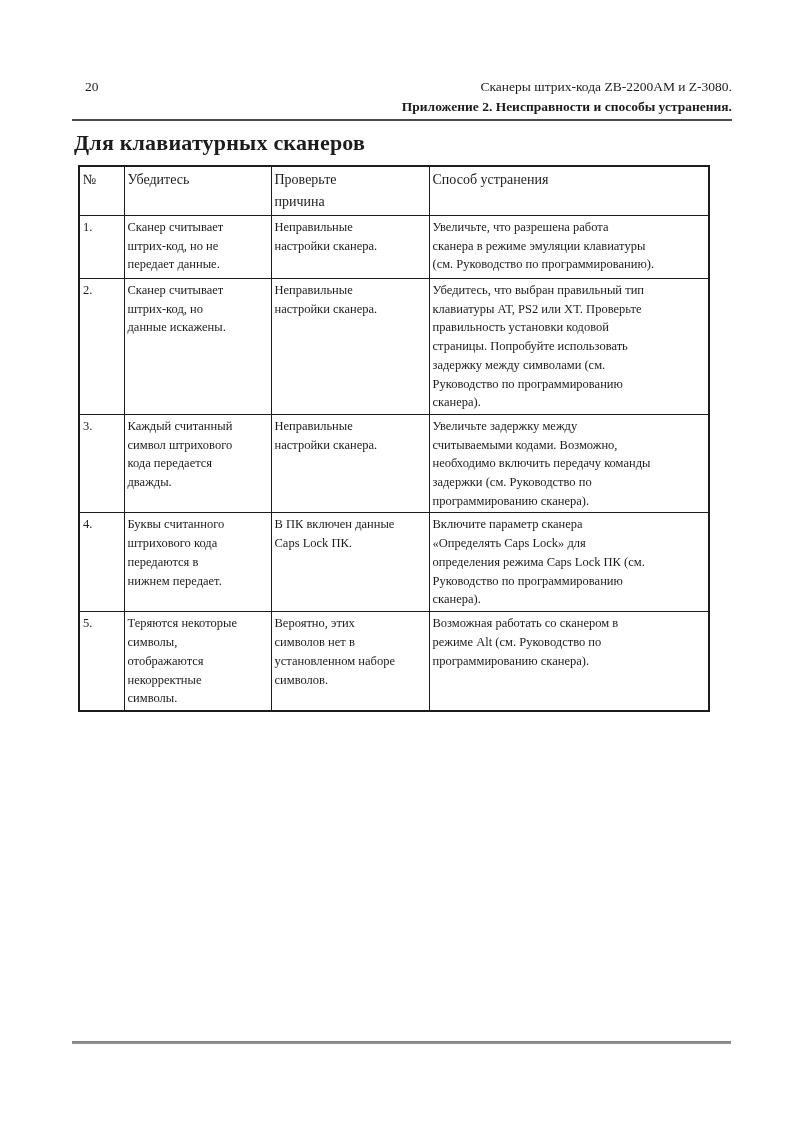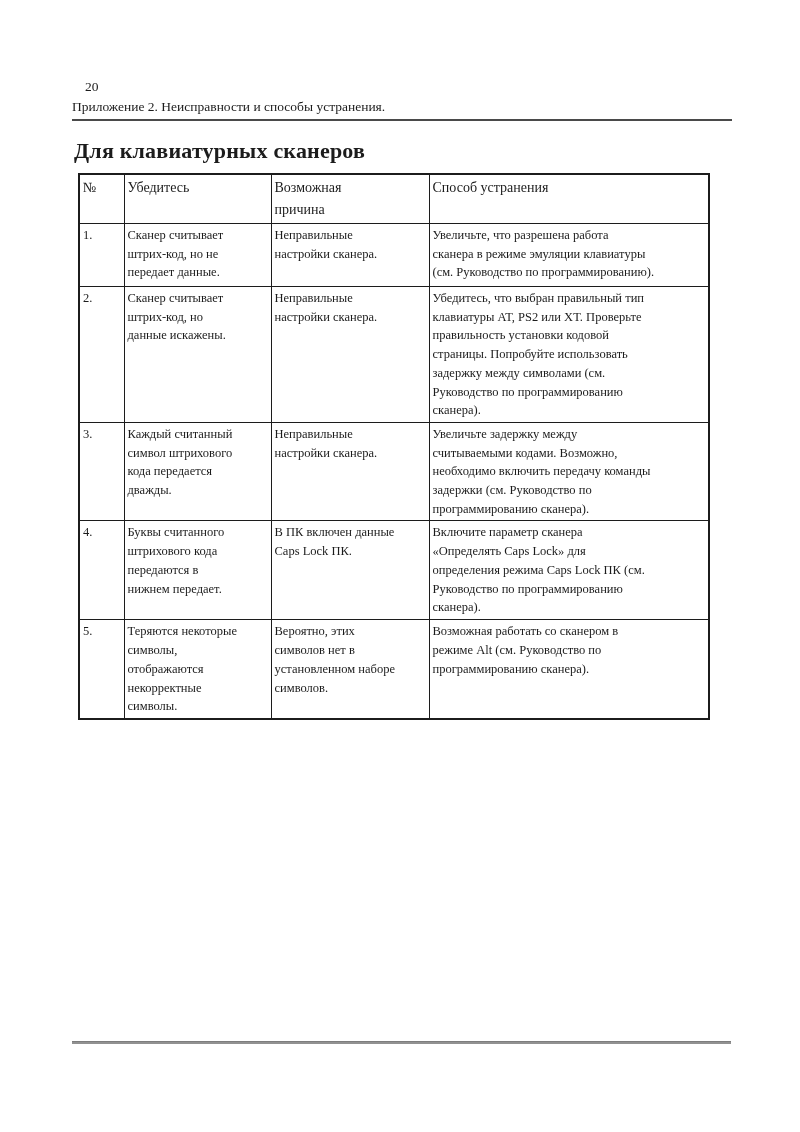--- a/index.html
+++ b/index.html
@@ -30,30 +30,30 @@
     line-height: 18px;
   }
   .running-head .pagenum {
     padding-left: 13px;
   }
   .head-block {
     border-bottom: 2px solid #4a4a4a;
     padding-bottom: 3px;
   }
   .appendix-line {
-    text-align: left;
-    font-weight: normal;
+    text-align: right;
+    font-weight: bold;
     font-size: 13.5px;
     line-height: 18px;
     margin-top: 2px;
   }
   .section-title {
     font-size: 22px;
     font-weight: bold;
-    margin: 17px 0 0 2px;
+    margin: 9px 0 0 2px;
     line-height: 26px;
     letter-spacing: 0.2px;
   }
   table.trouble {
     border-collapse: collapse;
     table-layout: fixed;
     margin: 9px 0 0 6px;
     width: 630px;
     border: 2px solid #1c1c1c;
   }
@@ -94,38 +94,39 @@
 </style>
 </head>
 <body>
 
 <div class="page">
   <div class="content">
 
     <div class="head-block">
       <div class="running-head">
         <span class="pagenum">20</span>
+        <span>Сканеры штрих-кода ZB-2200AM и Z-3080.</span>
       </div>
       <div class="appendix-line">Приложение 2. Неисправности и способы устранения.</div>
     </div>
 
     <div class="section-title">Для клавиатурных сканеров</div>
 
     <table class="trouble">
       <colgroup>
         <col style="width:45px">
         <col style="width:147px">
         <col style="width:158px">
         <col style="width:280px">
       </colgroup>
       <tbody>
           <tr class="hdr">
         <th>№</th>
         <th>Убедитесь</th>
-        <th>Возможная
+        <th>Проверьте
 причина</th>
         <th>Способ устранения</th>
       </tr>
       <tr class="r1">
         <td>1.</td>
         <td>Сканер считывает
 штрих-код, но не
 передает данные.</td>
         <td>Неправильные
 настройки сканера.</td>

